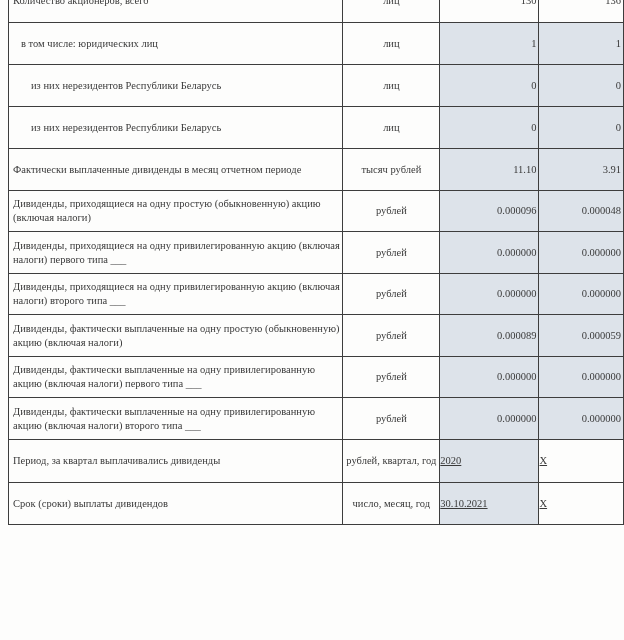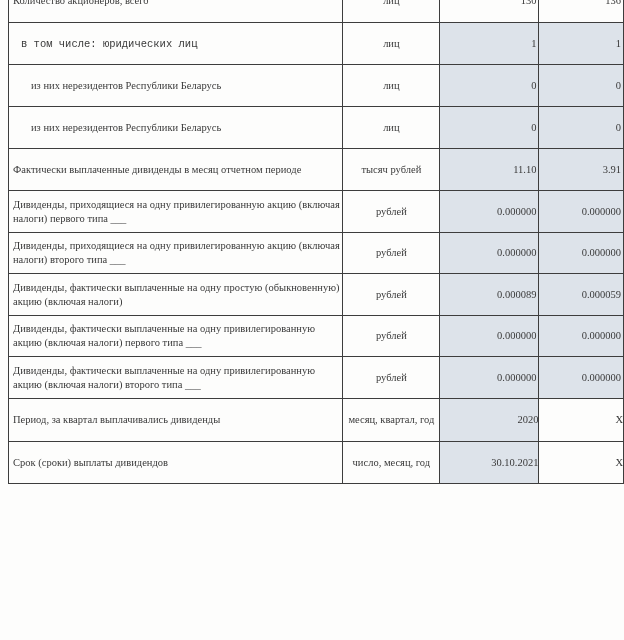--- a/index.html
+++ b/index.html
@@ -19,22 +19,22 @@
     font-size:10.5px;
     line-height:14px;
     vertical-align:middle;
     padding:0;
   }
   .c1 { width:320px; padding-left:4px !important; text-align:left; }
   .c2 { width:98px; text-align:center; }
   .c3 { width:98px; text-align:right; padding-right:2px !important; }
   .c4 { width:83px; text-align:right; padding-right:2px !important; }
   .shaded { background:#dde3ea; }
-  .center { text-align:right; padding-right:0 !important; }
-  .ind1 { padding-left:12px !important;font-family:Liberation Mono, monospace; }
+  .center { text-align:left; padding-right:0 !important;text-decoration:underline; }
+  .ind1 { padding-left:12px !important; }
   .ind2 { padding-left:22px !important;margin-left:24px; }
   tr.h43 td { height:41px; }
   tr.h42 td { height:40px; }
   tr.h44 td { height:42px; }
 </style>
 </head>
 <body>
 
 <table class="table">
   <tbody>
@@ -61,20 +61,26 @@
       <td class="c2">лиц</td>
       <td class="c3 shaded">0</td>
       <td class="c4 shaded">0</td>
     </tr>
     <tr class="h43">
       <td class="c1">Фактически выплаченные дивиденды в месяц отчетном  периоде</td>
       <td class="c2">тысяч рублей</td>
       <td class="c3 shaded">11.10</td>
       <td class="c4 shaded">3.91</td>
     </tr>
+    <tr class="h42">
+      <td class="c1">Дивиденды, приходящиеся на одну простую (обыкновенную) акцию (включая налоги)</td>
+      <td class="c2">рублей</td>
+      <td class="c3 shaded">0.000096</td>
+      <td class="c4 shaded">0.000048</td>
+    </tr>
     <tr class="h43">
       <td class="c1">Дивиденды, приходящиеся на одну привилегированную акцию (включая налоги) первого типа ___</td>
       <td class="c2">рублей</td>
       <td class="c3 shaded">0.000000</td>
       <td class="c4 shaded">0.000000</td>
     </tr>
     <tr class="h42">
       <td class="c1">Дивиденды, приходящиеся на одну привилегированную акцию (включая налоги) второго типа ___</td>
       <td class="c2">рублей</td>
       <td class="c3 shaded">0.000000</td>
@@ -93,21 +99,21 @@
       <td class="c4 shaded">0.000000</td>
     </tr>
     <tr class="h43">
       <td class="c1">Дивиденды, фактически выплаченные на одну привилегированную акцию (включая налоги)  второго типа ___</td>
       <td class="c2">рублей</td>
       <td class="c3 shaded">0.000000</td>
       <td class="c4 shaded">0.000000</td>
     </tr>
     <tr class="h44">
       <td class="c1">Период, за квартал выплачивались дивиденды</td>
-      <td class="c2">месяц, квартал, год</td>
+      <td class="c2">рублей, квартал, год</td>
       <td class="c3 shaded center">2020</td>
       <td class="c4 center">X</td>
     </tr>
     <tr class="h43">
       <td class="c1">Срок (сроки) выплаты дивидендов</td>
       <td class="c2">число, месяц, год</td>
       <td class="c3 shaded center">30.10.2021</td>
       <td class="c4 center">X</td>
     </tr>
   </tbody>

